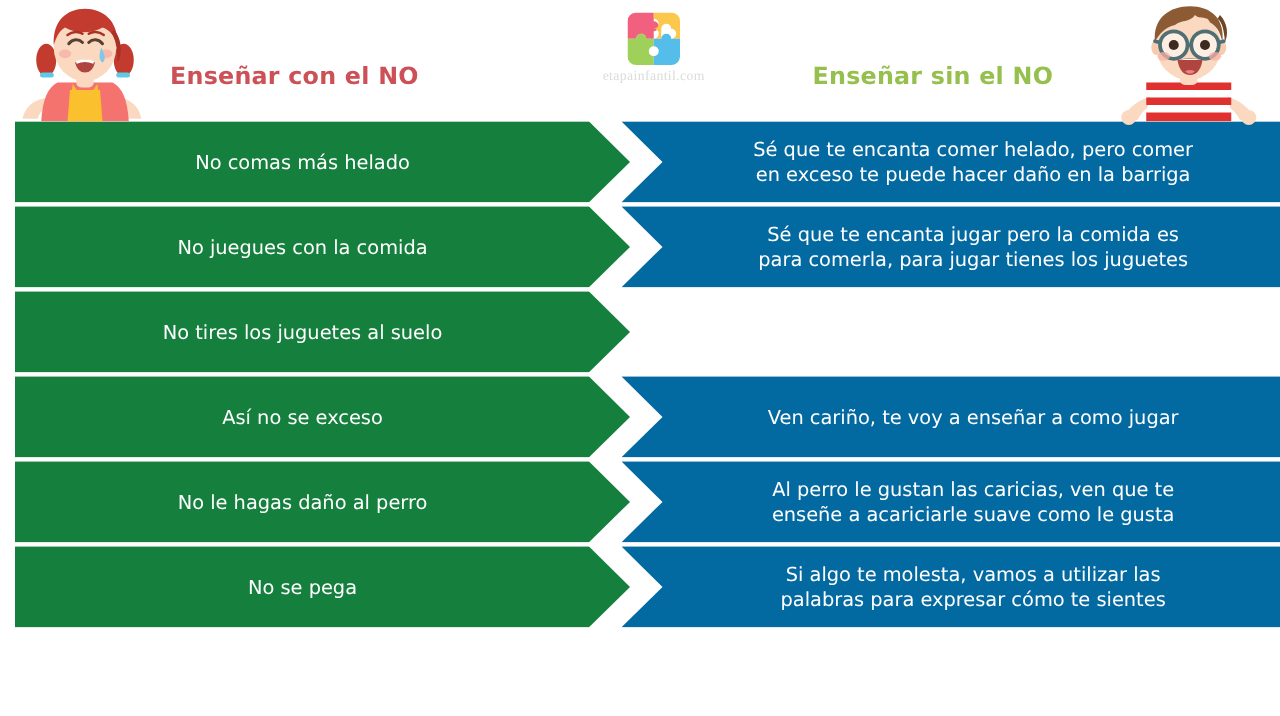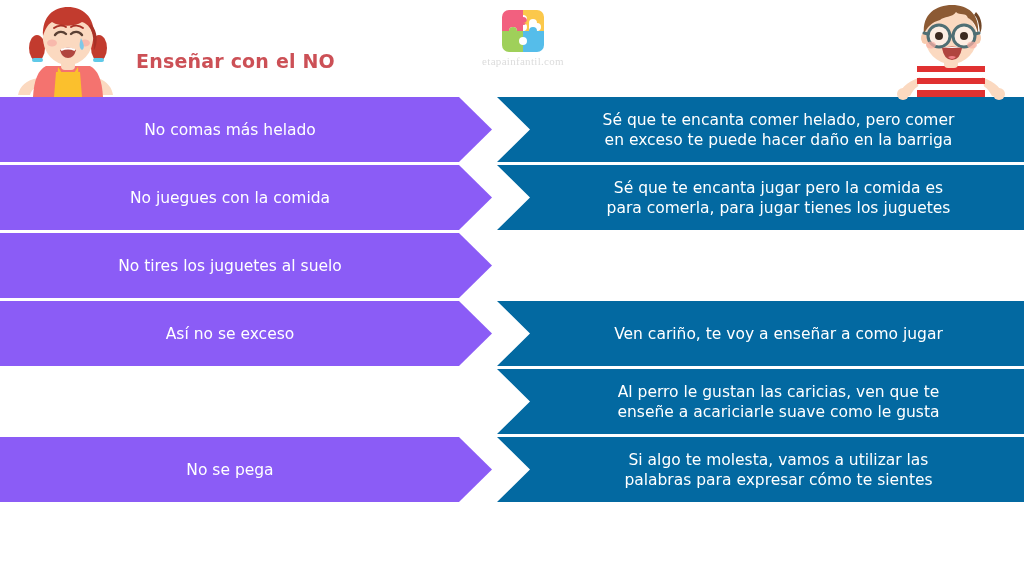--- a/index.html
+++ b/index.html
@@ -84,23 +84,23 @@
   .bar {
     position: absolute;
     top: 0;
     height: 65px;
     display: flex;
     align-items: center;
     justify-content: center;
     box-sizing: border-box;
   }
   .bar-left {
-    left: 0;
+    left: 12px;
     width: 492px;
-    background: #8b5cf6;
+    background: #15803d;
     padding-right: 32px;
     -webkit-clip-path: polygon(0 0, 459px 0, 492px 50%, 459px 100%, 0 100%);
     clip-path: polygon(0 0, 459px 0, 492px 50%, 459px 100%, 0 100%);
   }
   .bar-right {
     left: 497px;
     width: 527px;
     background: #0369a1;
     padding-left: 36px;
     -webkit-clip-path: polygon(0 0, 527px 0, 527px 100%, 0 100%, 33px 50%);
@@ -159,20 +159,23 @@
     <div class="row">
       <div class="bar bar-left">
         <span class="bar-text">Así no se exceso</span>
       </div>
       <div class="bar bar-right">
         <span class="bar-text">Ven cariño, te voy a enseñar a como jugar</span>
       </div>
     </div>
 
     <div class="row">
+      <div class="bar bar-left">
+        <span class="bar-text">No le hagas daño al perro</span>
+      </div>
       <div class="bar bar-right">
         <span class="bar-text">Al perro le gustan las caricias, ven que te
 enseñe a acariciarle suave como le gusta</span>
       </div>
     </div>
 
     <div class="row">
       <div class="bar bar-left">
         <span class="bar-text">No se pega</span>
       </div>
@@ -182,20 +185,21 @@
       </div>
     </div>
 
     <div class="row">
     </div>
 
   </div>
 
   <div class="header">
     <div class="header-title title-left">Enseñar con el NO</div>
+    <div class="header-title title-right">Enseñar sin el NO</div>
 
     <div class="logo">
       <div class="logo-mark">
         <svg width="42" height="42" viewBox="0 0 42 42" aria-hidden="true">
           <defs>
             <clipPath id="rnd">
                 <rect x="0" y="0" width="42" height="42" rx="7" ry="7"></rect>
               </clipPath>
           </defs>
           <g clip-path="url(#rnd)">

